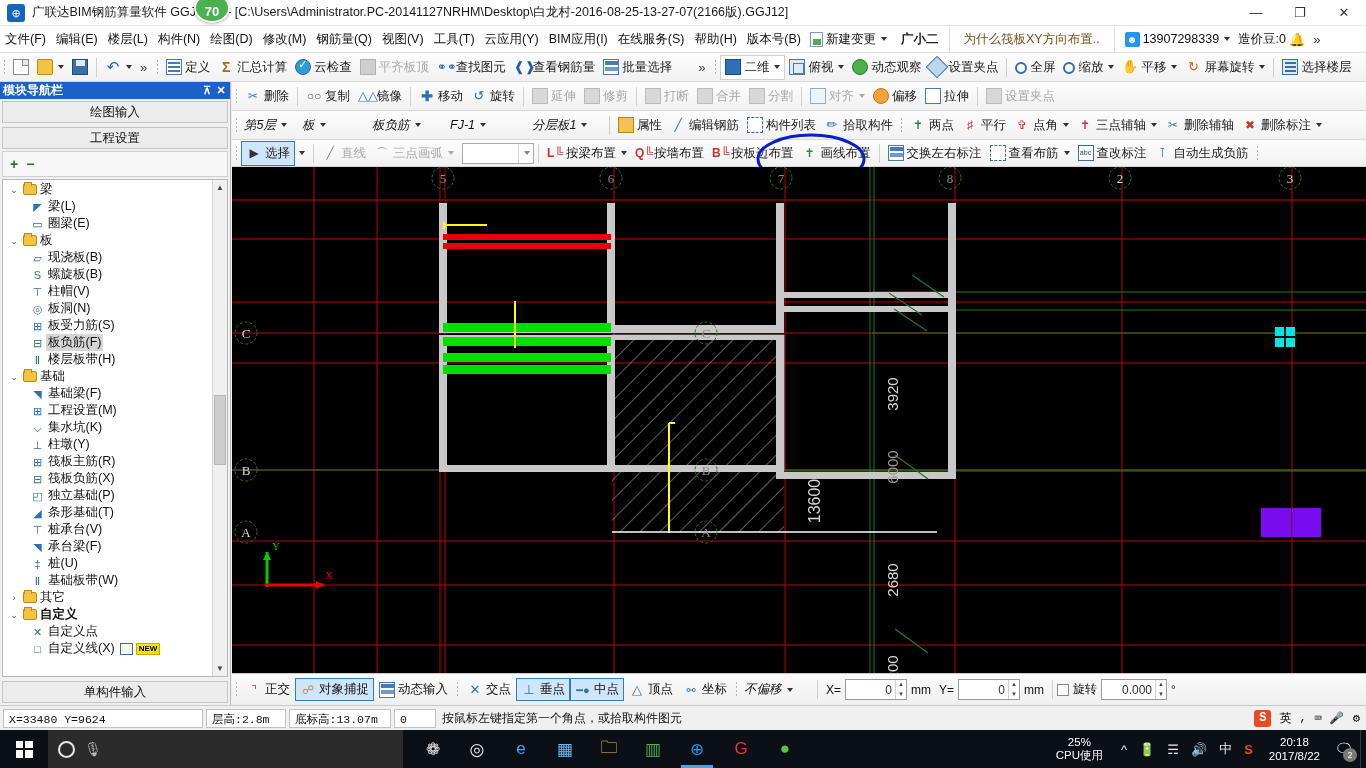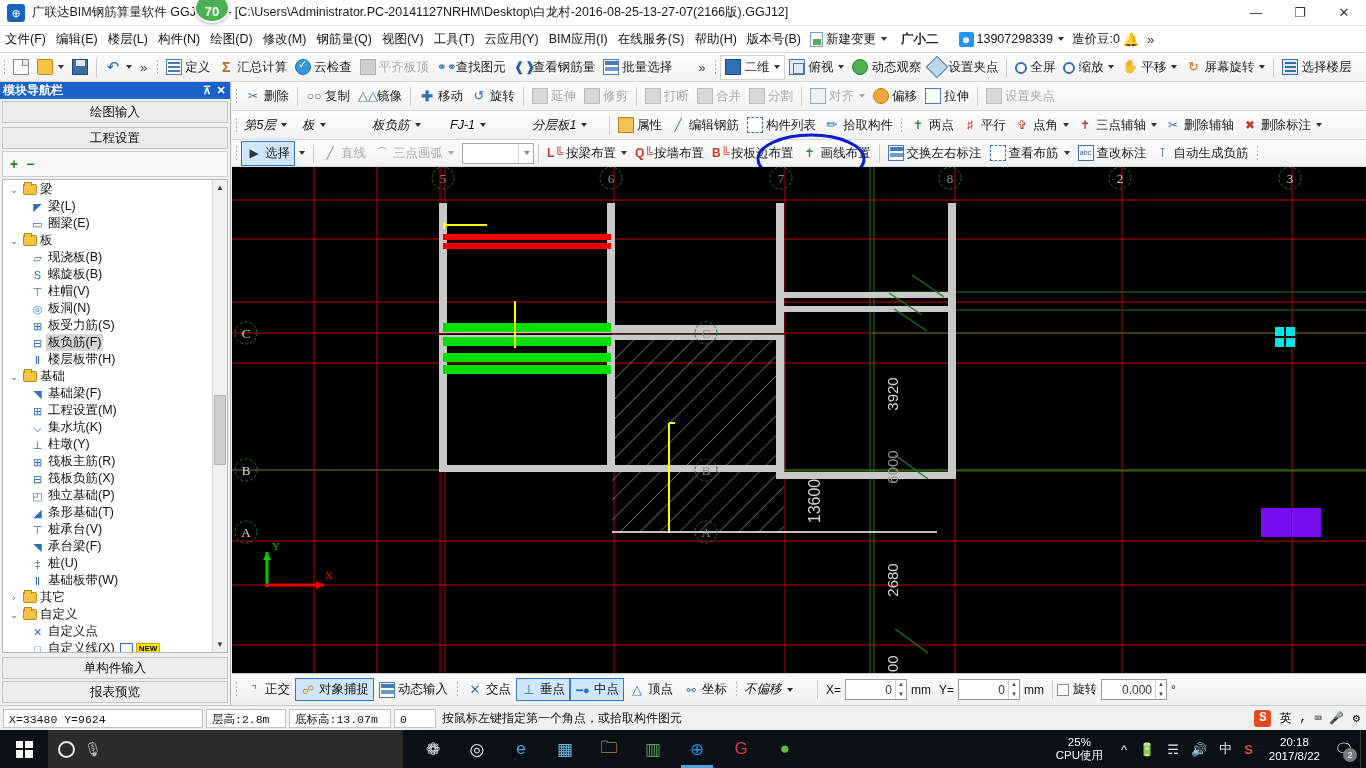--- a/index.html
+++ b/index.html
@@ -356,20 +356,21 @@
     <div class="menu-item">BIM应用(I)</div>
     <div class="menu-item">在线服务(S)</div>
     <div class="menu-item">帮助(H)</div>
     <div class="menu-item">版本号(B)</div>
     <div class="menu-special">
       <span class="doc-icon"></span>
       <span>新建变更</span>
       <span class="caret-dn"></span>
     </div>
     <div class="menu-user">广小二</div>
+    <div class="menu-promo">为什么筏板XY方向布置..</div>
     <div class="menu-special" style="padding-left:10px">
       <span class="acct-ico">☻</span>
       <span>13907298339</span>
       <span class="caret-dn"></span>
     </div>
     <div class="menu-special">
       <span>造价豆:0</span>
       <span class="bell">🔔</span>
     </div>
     <div class="menu-chev">»</div>
@@ -837,21 +838,21 @@
             <span class="ti">
               <span class="fld"></span>
             </span>
             <span class="lbl" style="font-weight: normal;">其它</span>
           </div>
           <div class="tnode lv1">
             <span class="tw">⌄</span>
             <span class="ti">
               <span class="fld"></span>
             </span>
-            <span class="lbl" style="font-weight: normal; text-align: right;">自定义</span>
+            <span class="lbl" style="font-weight: bold; text-align: right;">自定义</span>
           </div>
           <div class="tnode lv2">
             <span class="ti">
               <span class="gi">✕</span>
             </span>
             <span class="lbl">自定义点</span>
           </div>
           <div class="tnode lv2">
             <span class="ti">
               <span class="gi">□</span>
@@ -862,21 +863,20 @@
           </div>
         </div>
       <div class="vscroll">
         <div class="arr">▲</div>
         <div class="thumb"></div>
         <div class="arr" style="position:absolute;bottom:0;left:0;right:0">▼</div>
       </div>
     </div>
     <div class="sb-bottom">
       <div class="sb-tab">单构件输入</div>
-      <div class="sb-tab">报表预览</div>
     </div>
   </div>
 
   <div class="work">
     <svg class="cad" viewBox="0 0 1134 506">
       <rect x="0" y="0" width="1134" height="506" fill="#000"></rect>
 
       <g stroke="#c00000" stroke-width="1">
         <line x1="0" y1="33" x2="1134" y2="33"></line>
         <line x1="0" y1="72" x2="1134" y2="72"></line>

